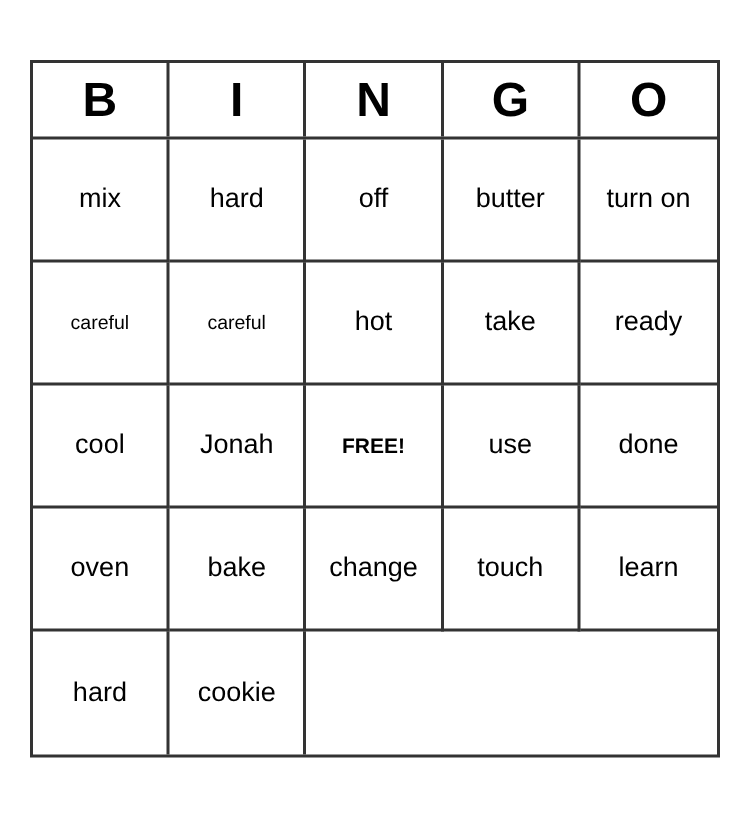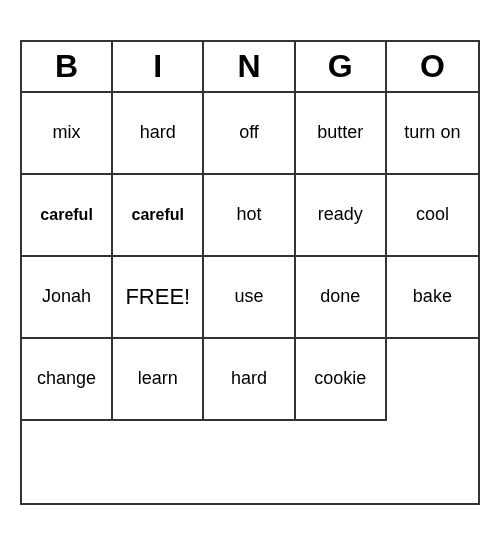--- a/index.html
+++ b/index.html
@@ -60,27 +60,26 @@
 
     .bingo-cell:nth-child(5n) {
       border-right: none;
     }
 
     .bingo-cell:nth-child(n+21) {
       border-bottom: none;
     }
 
     .bingo-cell.small-text {
-      font-size: 16px;
-      font-weight: bold;
+      font-size: 13px;
     }
 
     .bingo-cell.free {
-      font-weight: normal;
-      font-size: 22px;
+      font-weight: bold;
+      font-size: 14px;
     }
   </style>
 </head>
 <body>
 
 <div class="bingo-card">
   <div class="bingo-header">
   <div class="header-cell">B</div>
       <div class="header-cell">I</div>
       <div class="header-cell">N</div>
@@ -89,25 +88,28 @@
     </div>
   <div class="bingo-grid">
   <div class="bingo-cell">mix</div>
       <div class="bingo-cell">hard</div>
       <div class="bingo-cell">off</div>
       <div class="bingo-cell">butter</div>
       <div class="bingo-cell">turn on</div>
       <div class="bingo-cell small-text">careful</div>
       <div class="bingo-cell small-text">careful</div>
       <div class="bingo-cell">hot</div>
+      <div class="bingo-cell">take</div>
       <div class="bingo-cell">ready</div>
       <div class="bingo-cell">cool</div>
       <div class="bingo-cell">Jonah</div>
       <div class="bingo-cell free">FREE!</div>
       <div class="bingo-cell">use</div>
       <div class="bingo-cell">done</div>
+      <div class="bingo-cell">oven</div>
       <div class="bingo-cell">bake</div>
       <div class="bingo-cell">change</div>
+      <div class="bingo-cell">touch</div>
       <div class="bingo-cell">learn</div>
       <div class="bingo-cell">hard</div>
       <div class="bingo-cell">cookie</div>
     </div>
 </div>
 
 </body></html>

